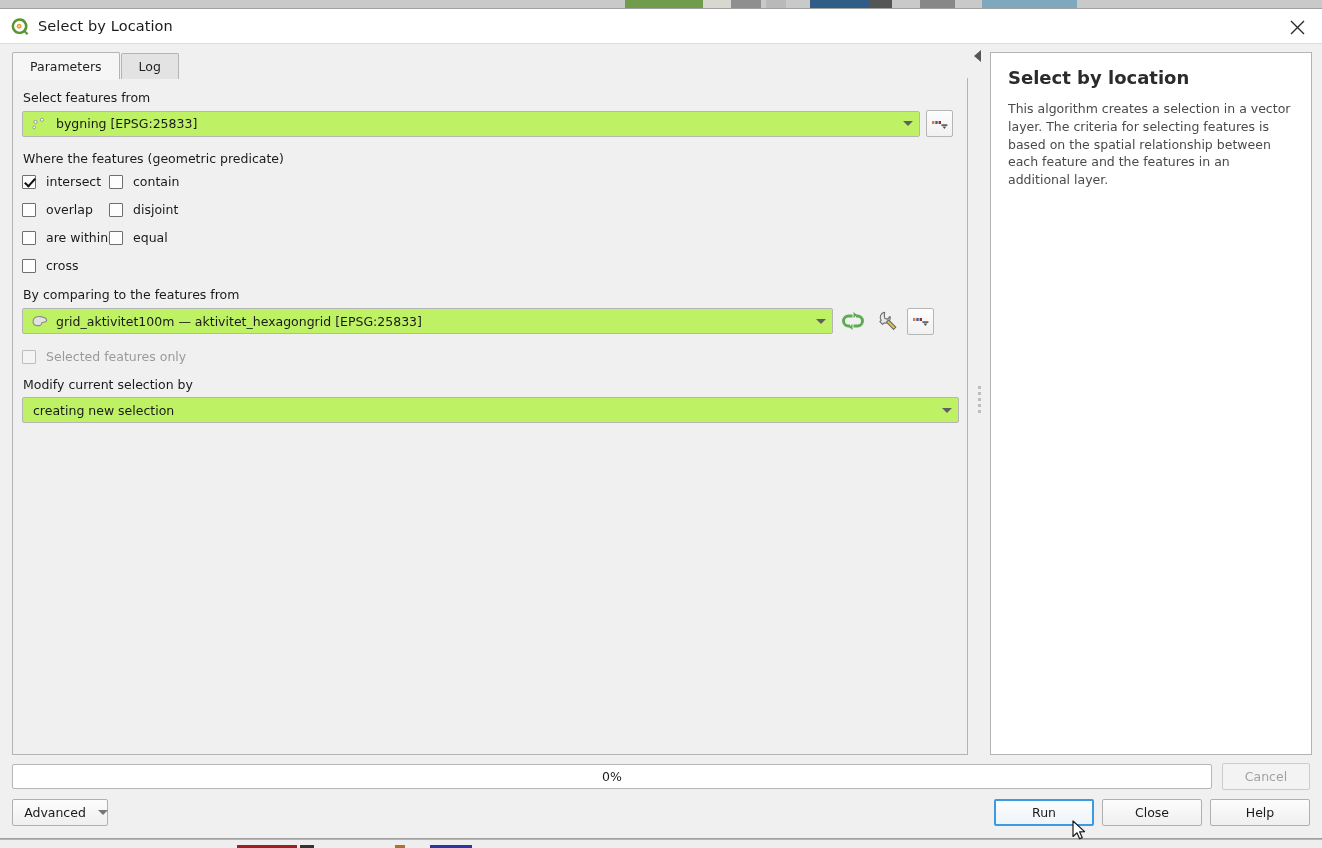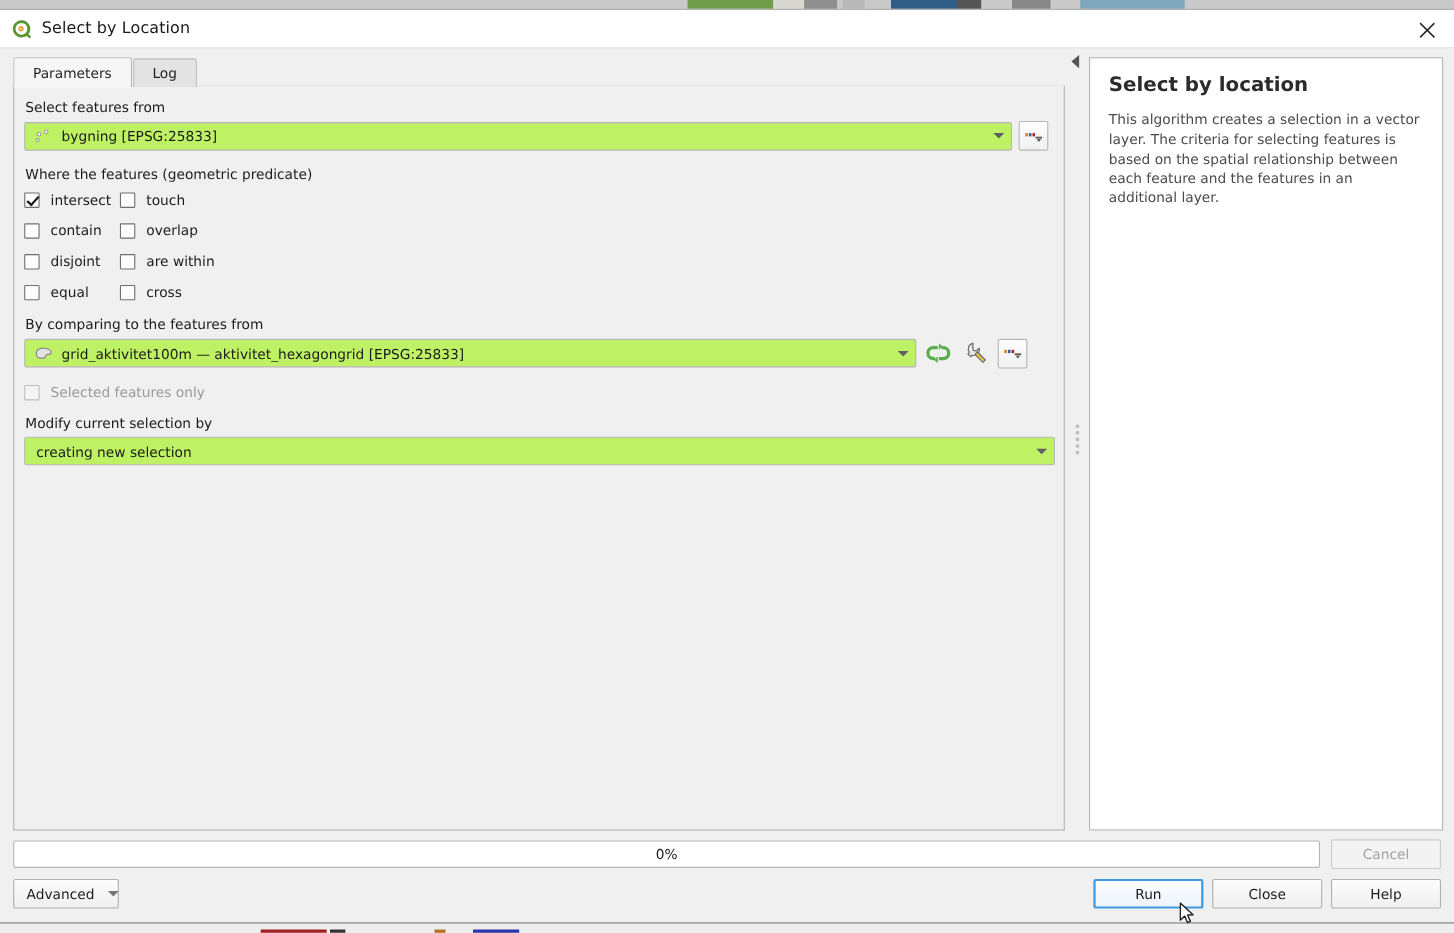--- a/index.html
+++ b/index.html
@@ -244,21 +244,21 @@
   }
   .btn.disabled { color: #a2a2a2; background: #f3f3f3; border-color: #cccccc; cursor: default; }
   .btn.focus {
     border: 2px solid #3b9ae1;
     background: linear-gradient(#fcfdfe, #eef4fa);
   }
   .btn.split { padding-right: 0; gap: 12px; }
   .btn-w96  { width: 96px; }
   .btn-w100 { width: 100px; }
   .spacer { flex: 1 1 auto; }
-  .cancel-slot { width: 100px; display: flex; justify-content: flex-end; }
+  .cancel-slot { width: 88px; display: flex; justify-content: flex-end; }
 
   
   .cursor-arrow { position: absolute; pointer-events: none; z-index: 50; }
 </style>
 </head>
 <body>
 
 <div class="bg-strip top">
   <div class="bg-chip" style="left:625px;width:78px;background:#6f9d4a;"></div>
   <div class="bg-chip" style="left:703px;width:28px;background:#d8d8d0;"></div>
@@ -336,24 +336,20 @@
         </div>
 
         <div class="field-label sp">Where the features (geometric predicate)</div>
         <div class="pred-grid">
           <div class="chk-item">
             <span class="chk-box checked"></span>
             <span class="chk-label">intersect</span>
           </div>
           <div class="chk-item">
             <span class="chk-box"></span>
-            <span class="chk-label">touch</span>
-          </div>
-          <div class="chk-item">
-            <span class="chk-box"></span>
             <span class="chk-label">contain</span>
           </div>
           <div class="chk-item">
             <span class="chk-box"></span>
             <span class="chk-label">overlap</span>
           </div>
           <div class="chk-item">
             <span class="chk-box"></span>
             <span class="chk-label">disjoint</span>
           </div>

